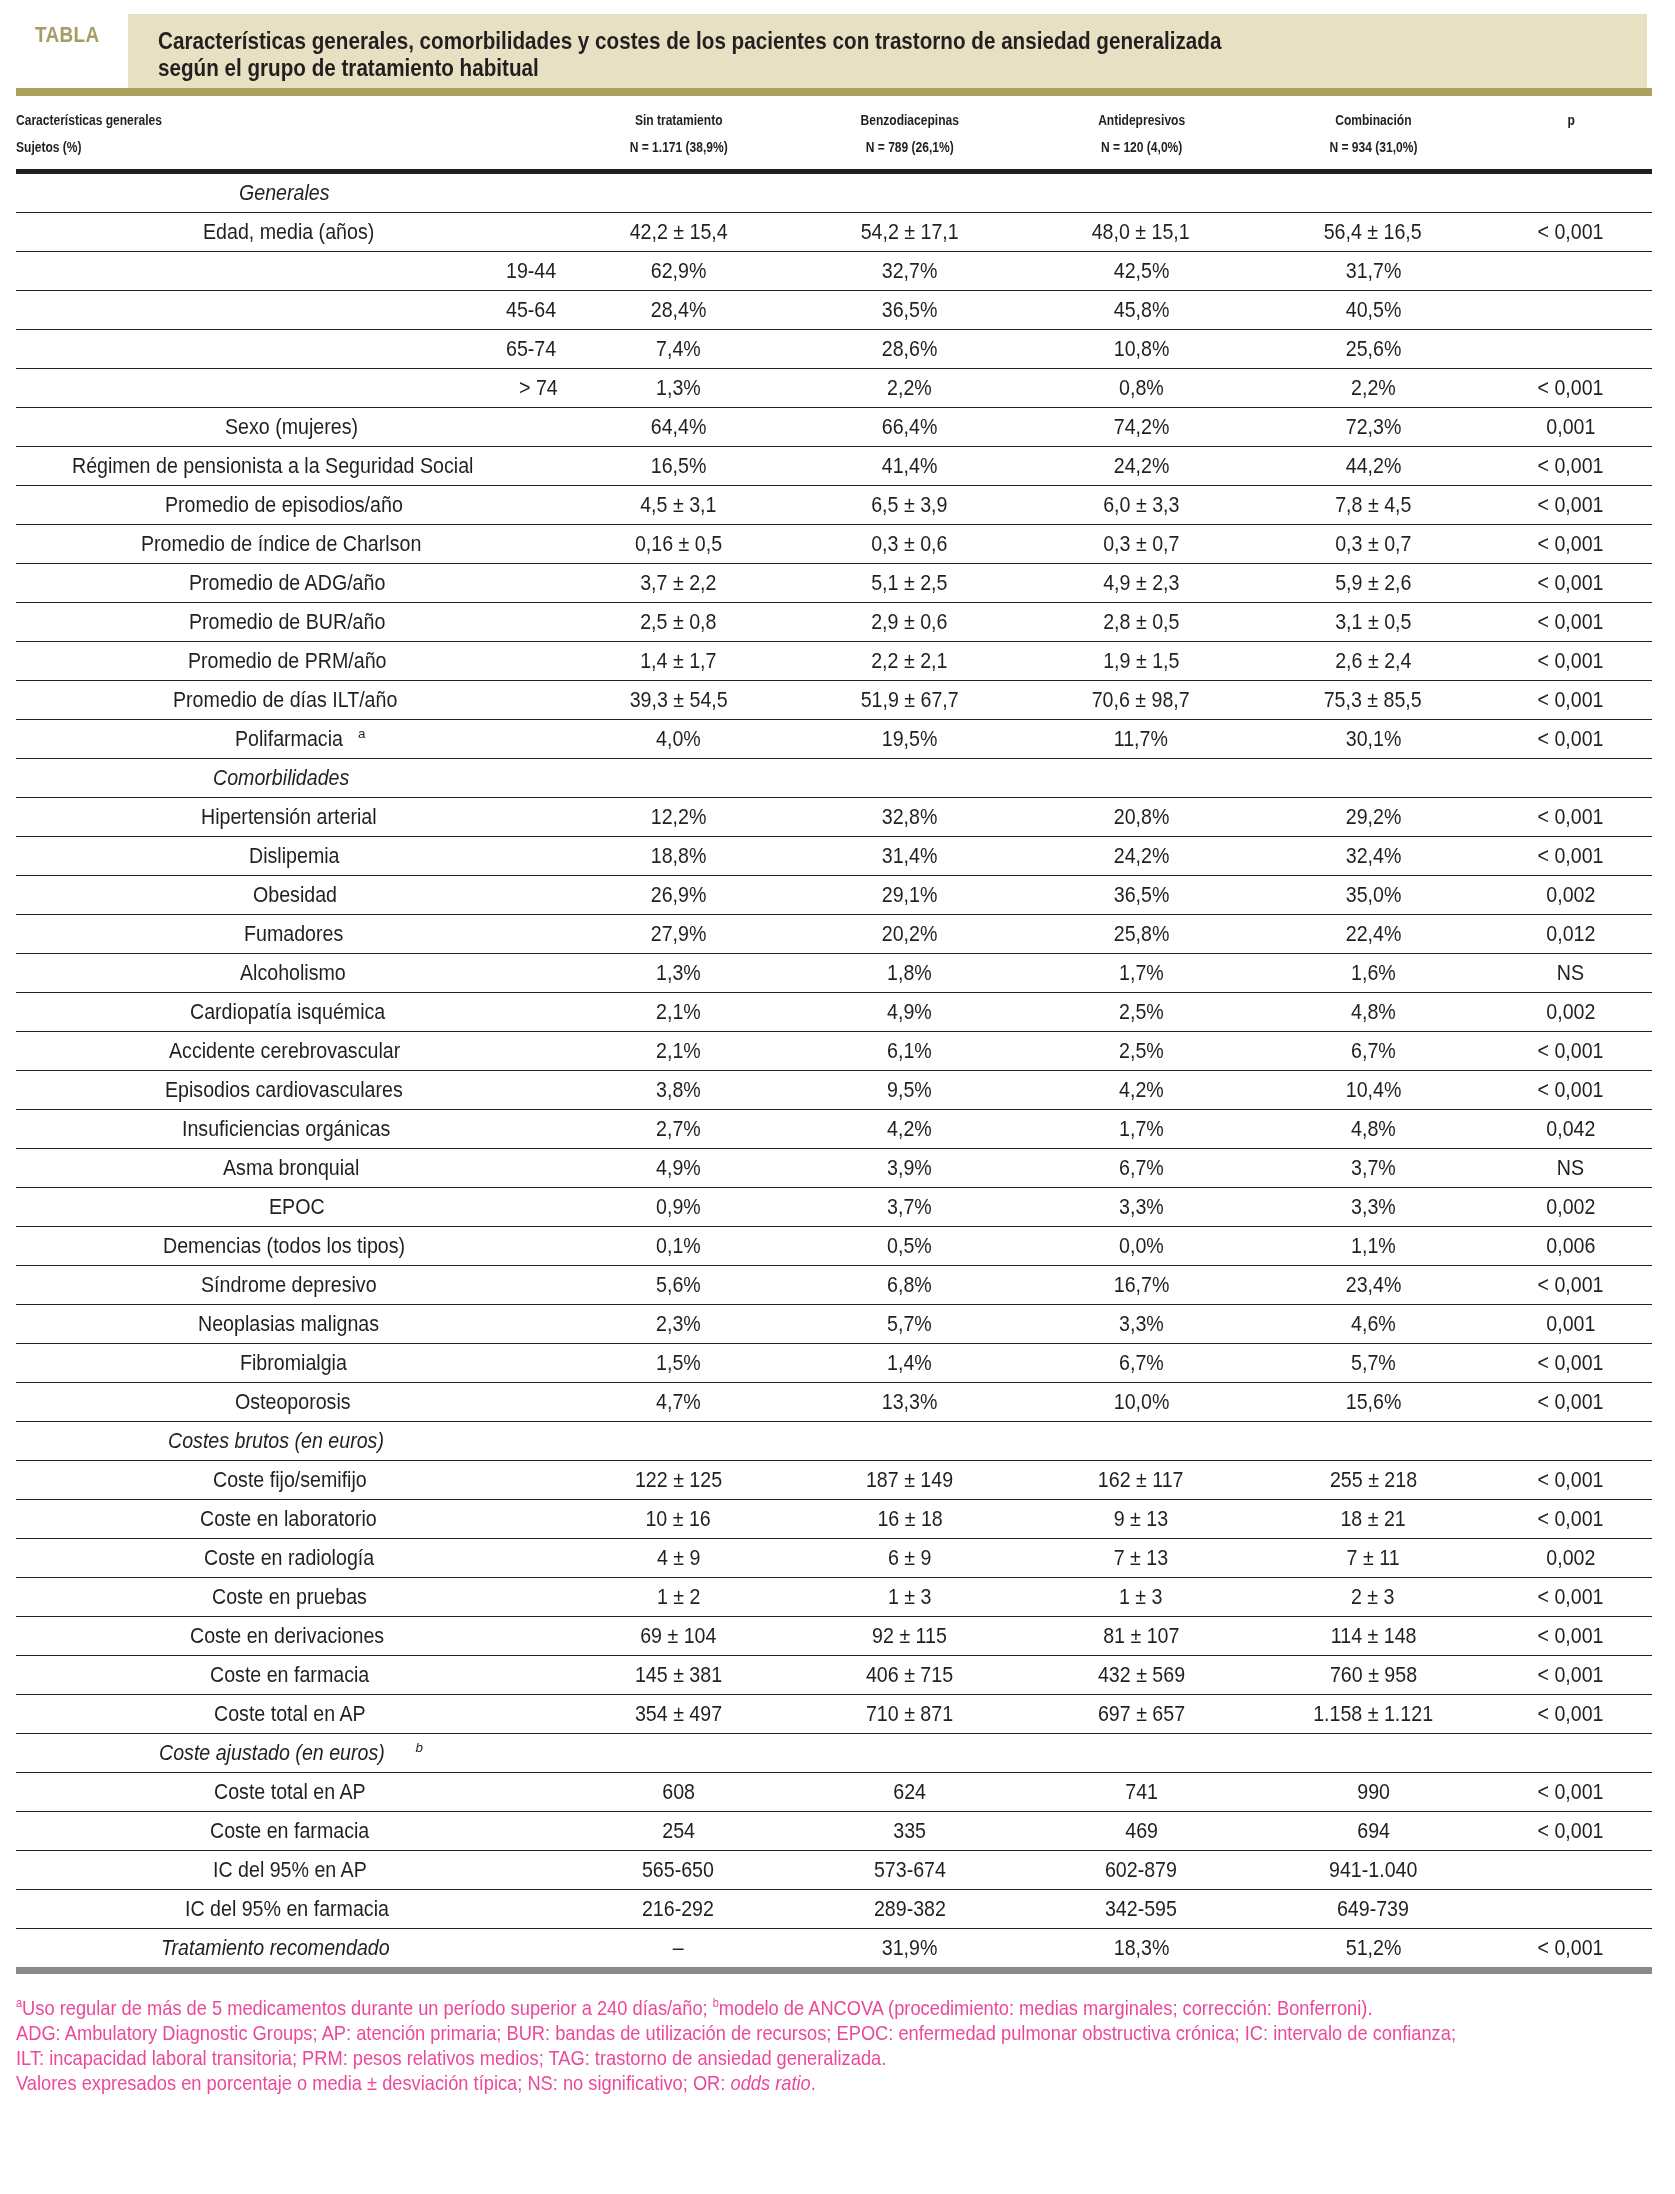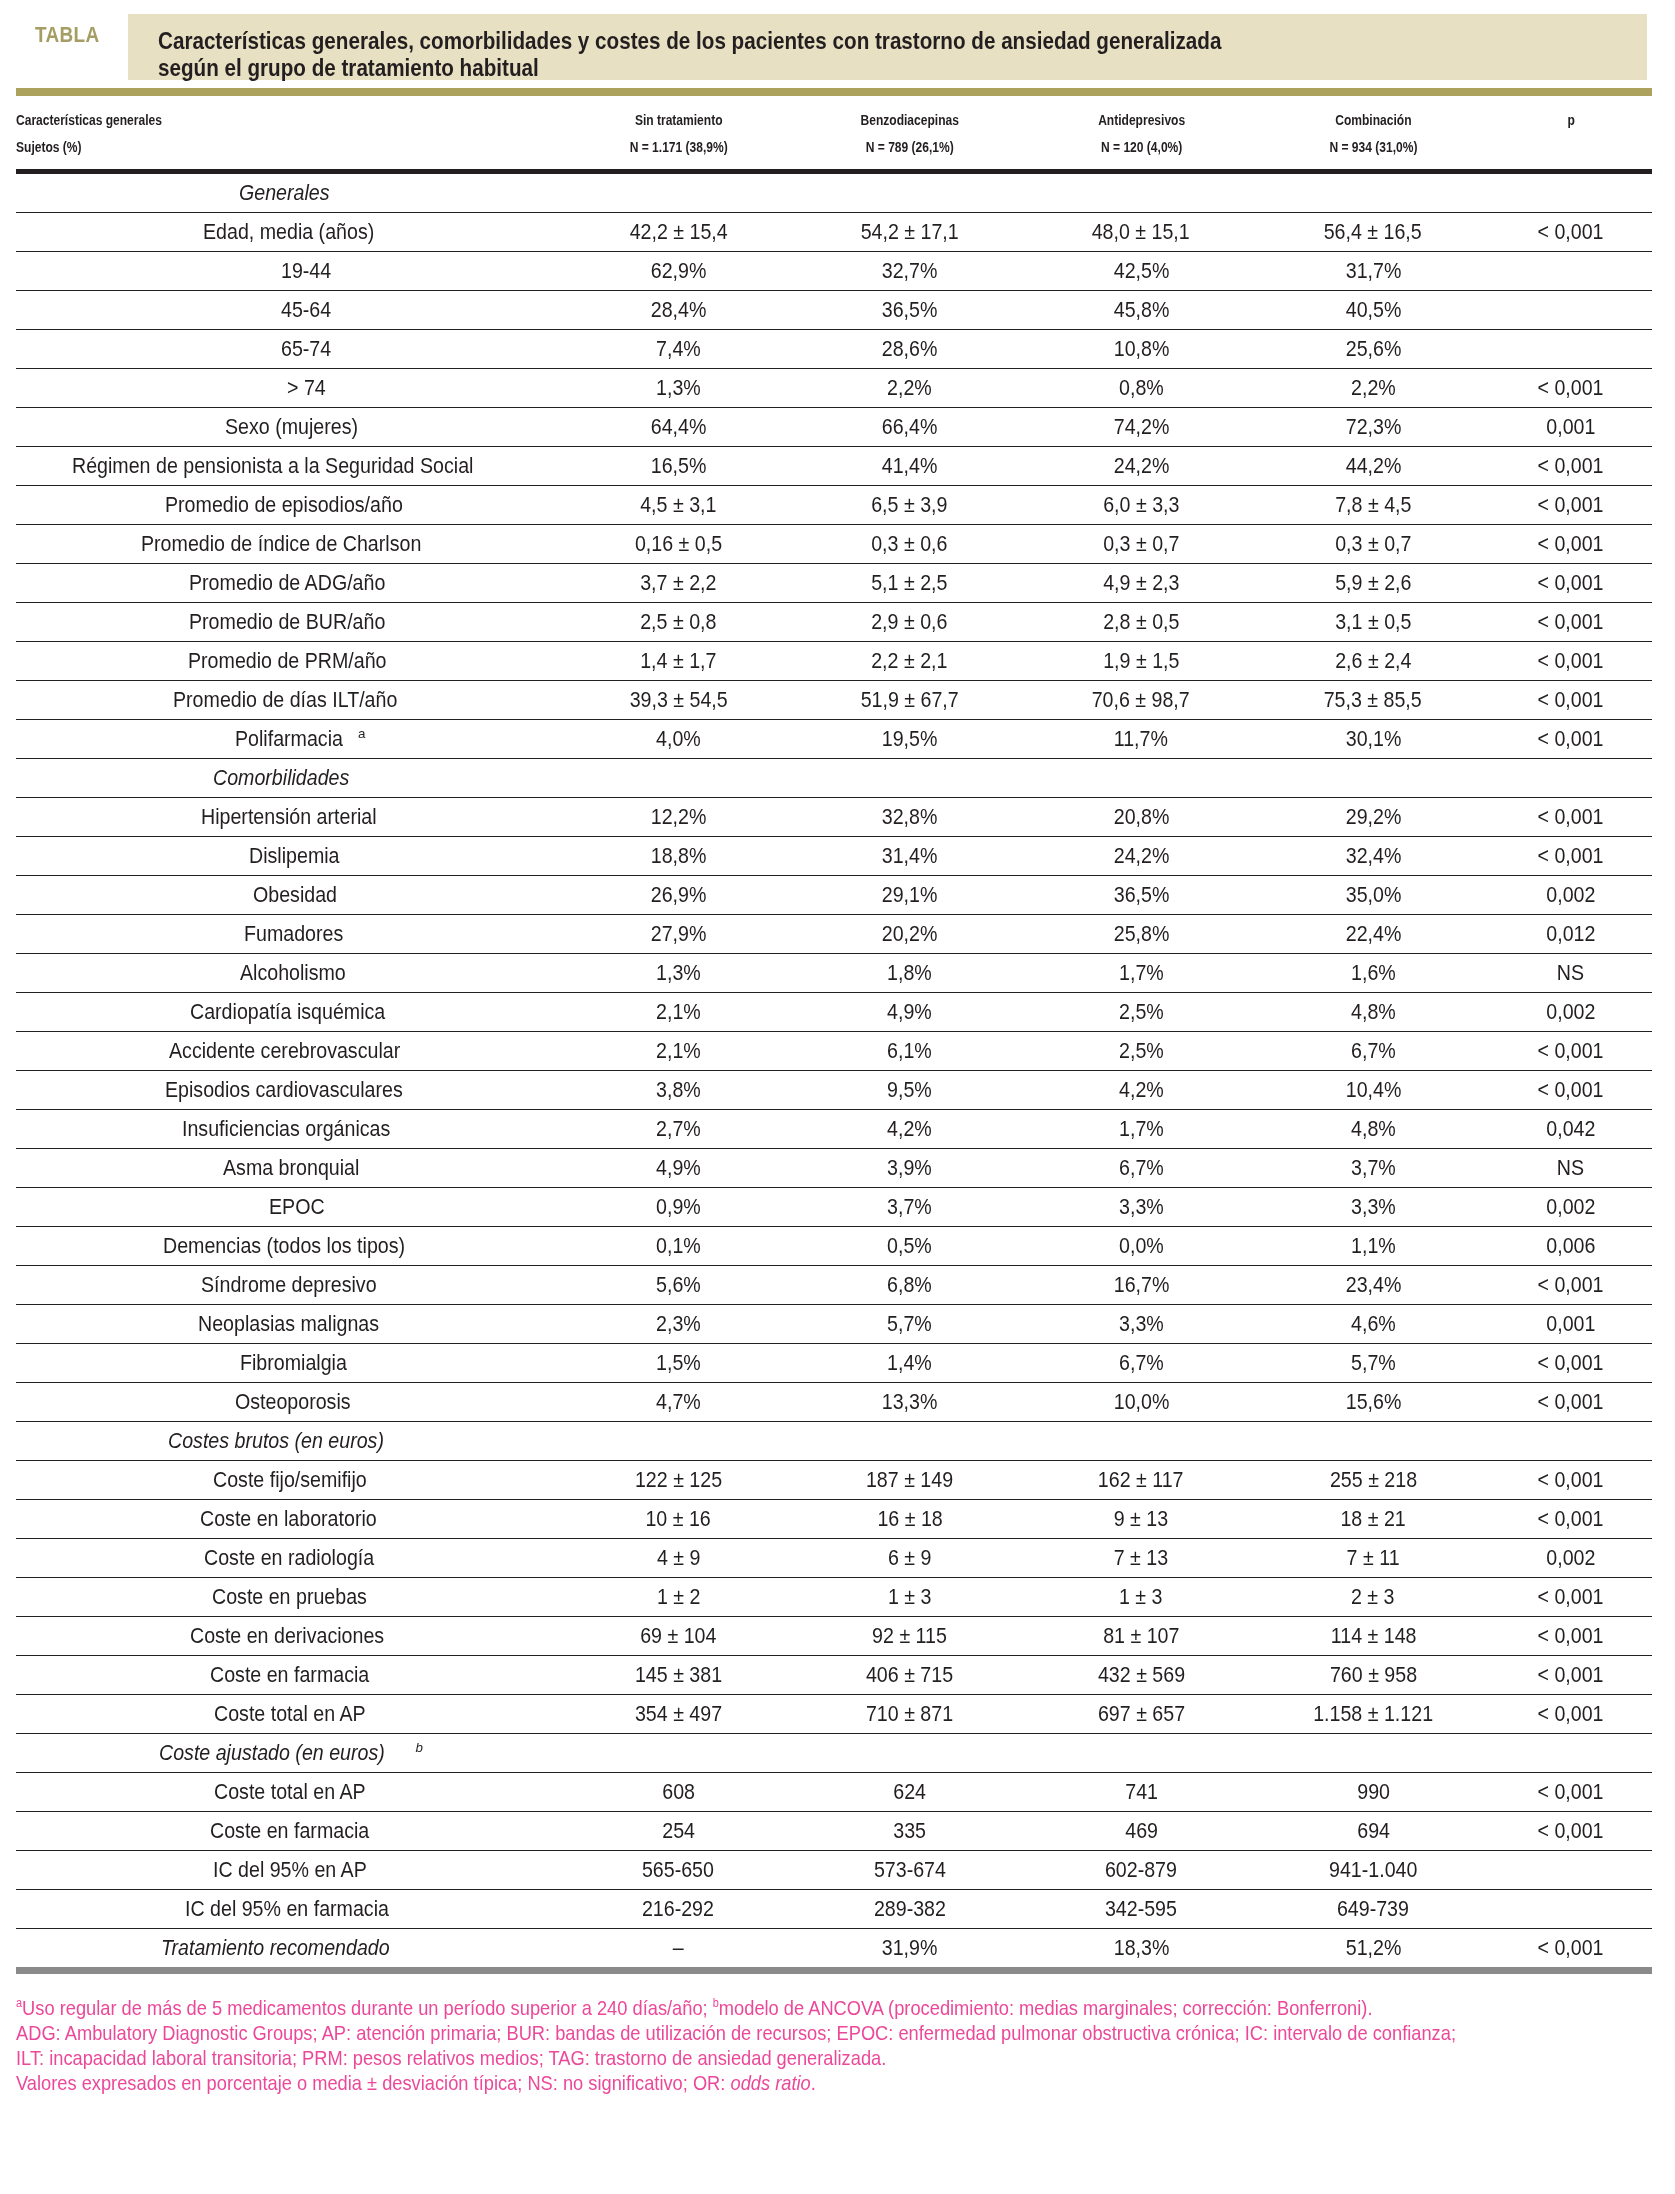--- a/index.html
+++ b/index.html
@@ -2,40 +2,40 @@
 <html style="font-size:12.8px"><head>
 <meta charset="utf-8">
 <style>
   html, body { margin:0; padding:0; background:#ffffff; }
   body { width:1676px; height:2194px; position:relative; overflow:hidden;
          font-family:"Liberation Sans", "DejaVu Sans", sans-serif; color:#231f20; }
   .page { position:absolute; left:0; top:0; width:1676px; }
   .title-wrap { position:absolute; left:16px; top:14.4px; width:1636px; height:73px; }
   .tabla-label { position:absolute; left:19px; top:8px; width:96px; font-weight:bold;
                  font-size:22.3px; color:#a59d63; letter-spacing:0.4px; transform:scaleX(0.85); transform-origin:left; }
-  .title-box { position:absolute; left:112px; top:0; right:5px; height:66px; background:#e8e0c2; }
+  .title-box { position:absolute; left:112px; top:0; right:5px; height:81px; background:#e8e0c2; }
   .title-text { position:absolute; left:30px; top:12.8px; right:24px; font-weight:bold;
                 font-size:24px; line-height:27px; color:#231f20; transform:scaleX(0.86); transform-origin:left top;
                 width:1436px; }
   .title-rule { position:absolute; left:16px; top:88px; width:1636px; height:8px; background:#aca25e; }
   table.data { position:absolute; left:16px; top:101px; width:1636px; border-collapse:collapse; }
   table.data th { font-weight:bold; font-size:14px; line-height:27px; padding:6.4px 0 8px 0; text-align:center;
                   vertical-align:top; border-bottom:5.6px solid #231f20; }
   table.data th.first { text-align:left; }
   .hdr-line { display:block; transform:scaleX(0.86); white-space:nowrap; }
   table.data th.first .hdr-line { transform-origin:left; }
   table.data td { font-size:22.3px; height:38px; padding:0; border-bottom:1.6px solid #231f20; text-align:center;
                   white-space:nowrap; }
   .cell-text { display:inline-block; transform:scaleX(0.88); }
   td.label { text-align:left; }
   td.label .cell-text { transform-origin:left; }
   tr.section td { border-bottom:1.6px solid #231f20; }
   tr.section td.label { padding-left:3.2px;font-style:italic; }
   tr.item td.label { padding-left:22.3px; }
-  tr.sub td.label { padding-left:40px; }
+  tr.sub td.label { padding-left:40px;text-align:right; }
   td.col-first { width:511px; }
   td.col-v { width:239px; }
   td.col-p { width:168px; }
   tr.last td { border-bottom:7.2px solid #8a8a8a; }
   sup { font-size:0.6em; vertical-align:super; line-height:0; }
   .notes { position:absolute; left:16px; top:1995px; width:1644px; font-size:21px; line-height:25px; color:#ec4899; }
   .note-line { display:block; transform:scaleX(0.87); transform-origin:left; white-space:nowrap; }
   em { font-style:italic; }
 </style>
 </head>

